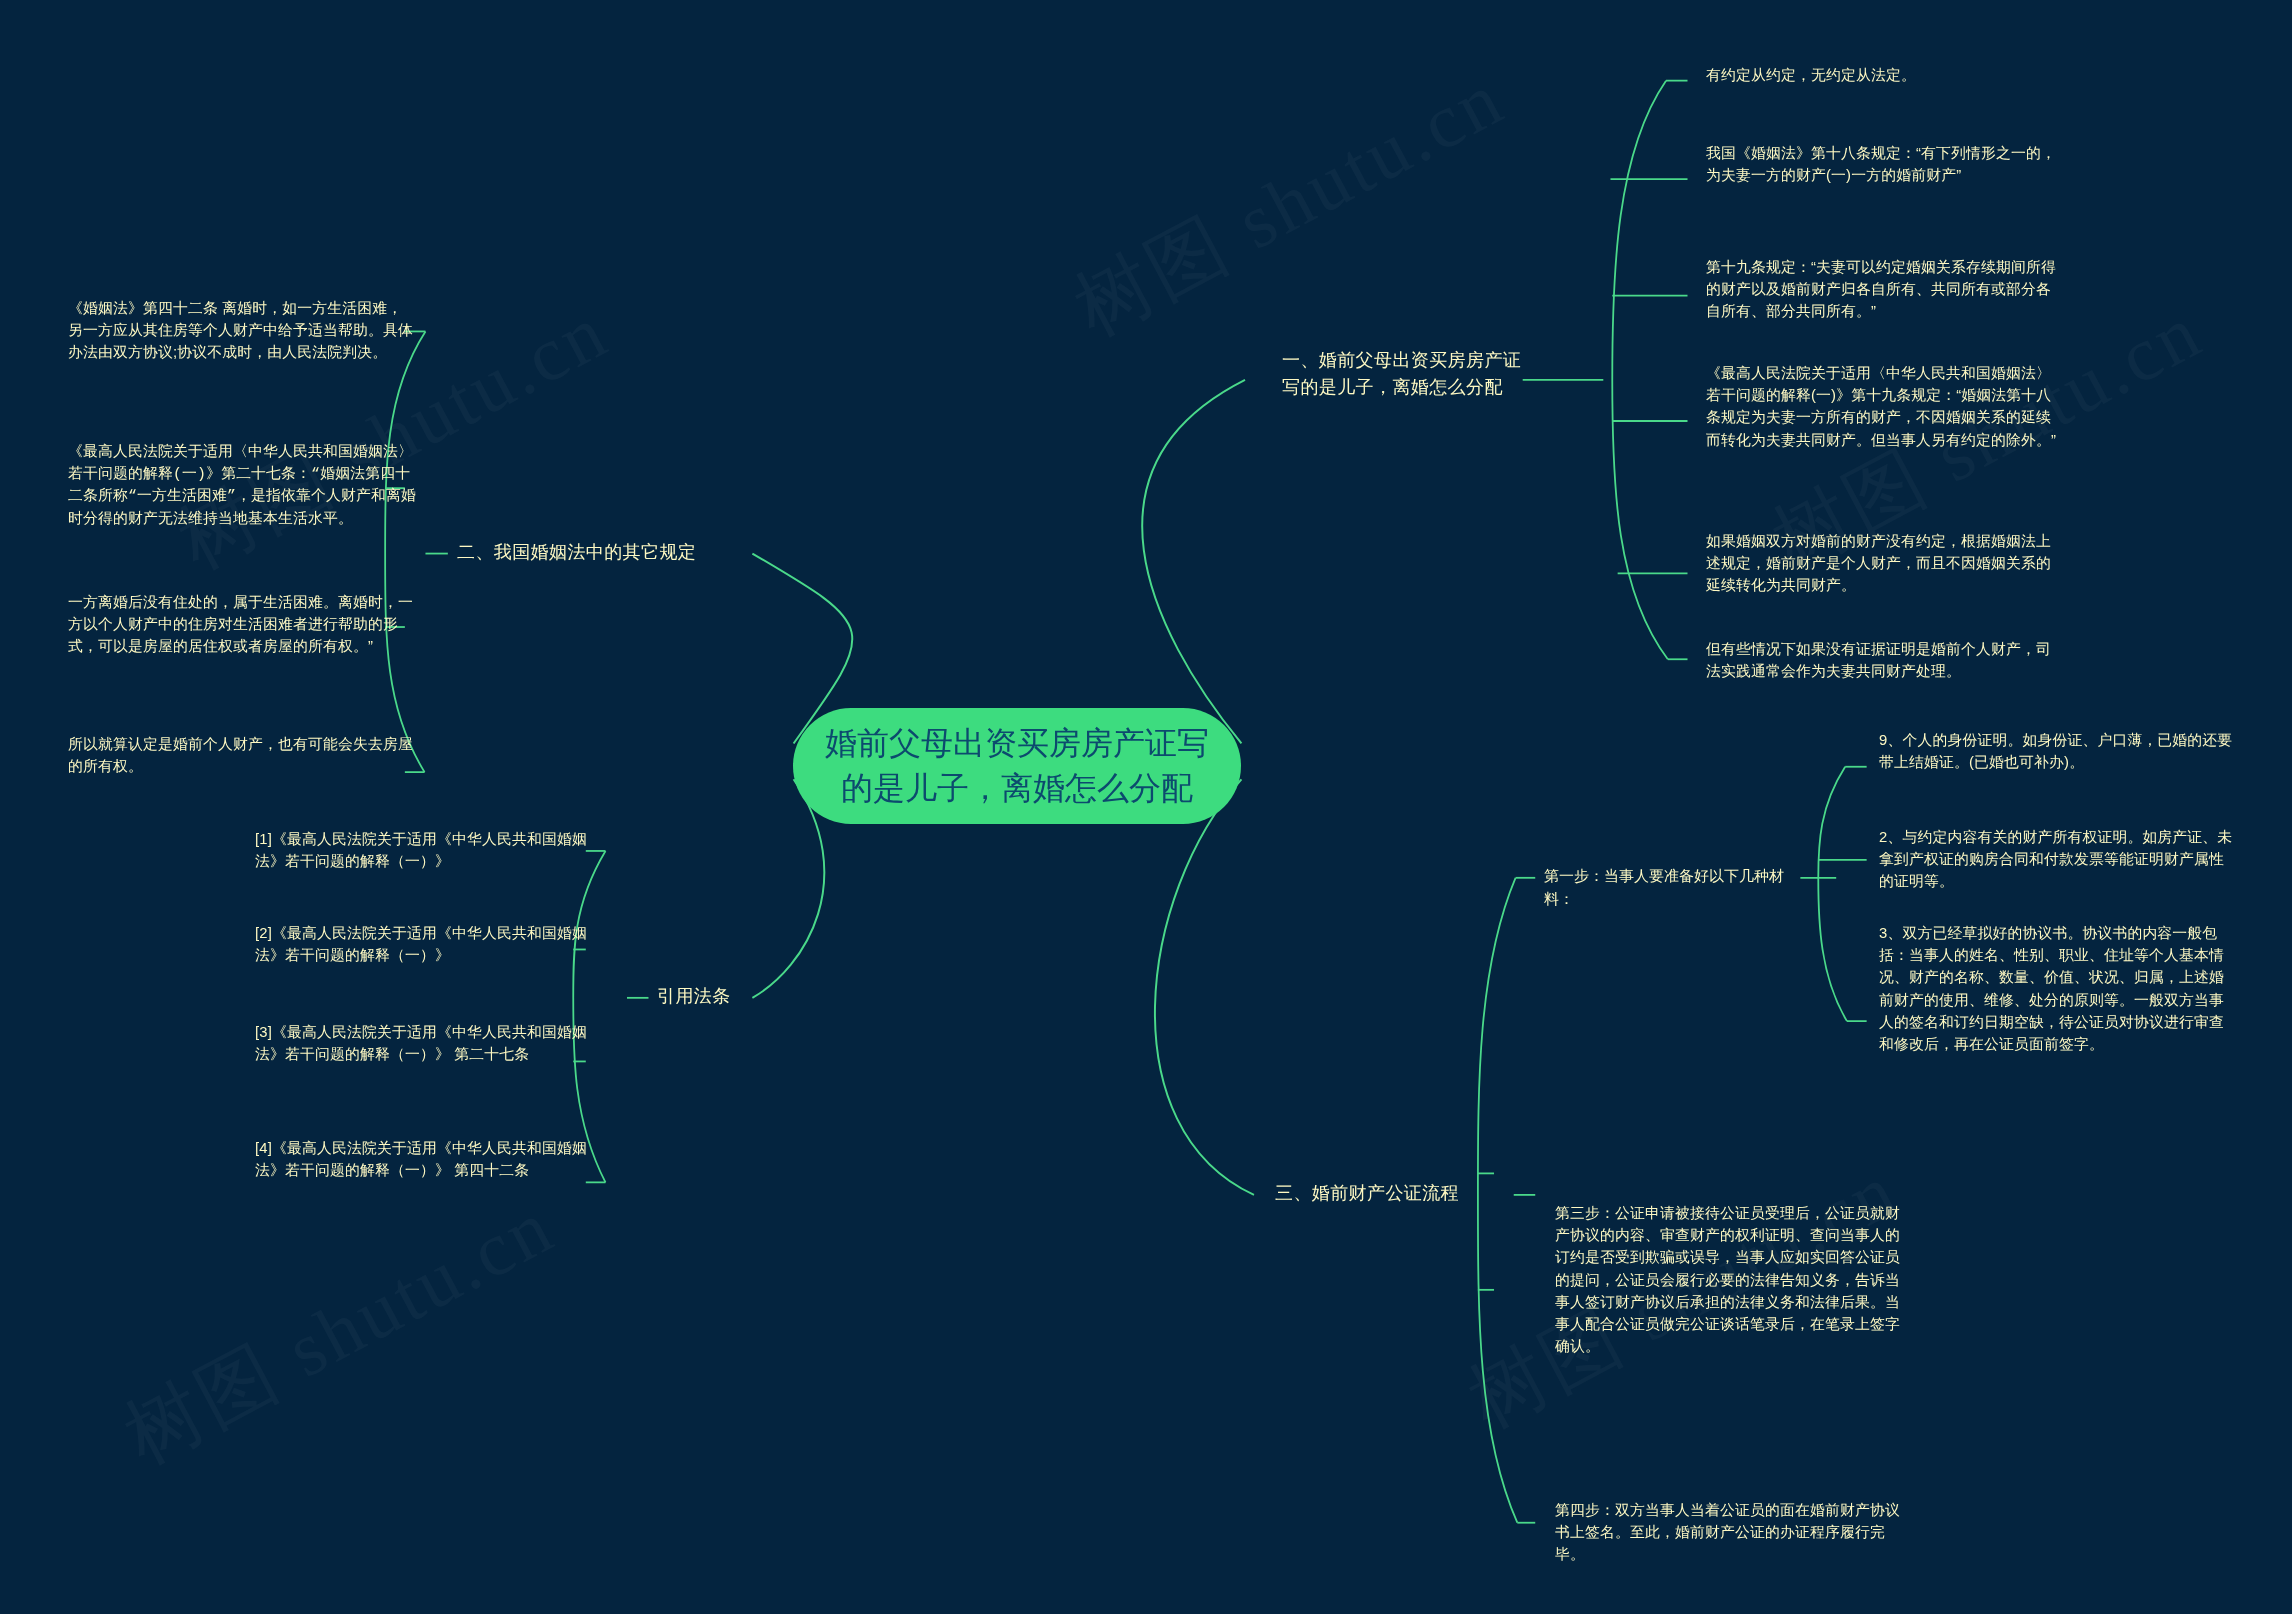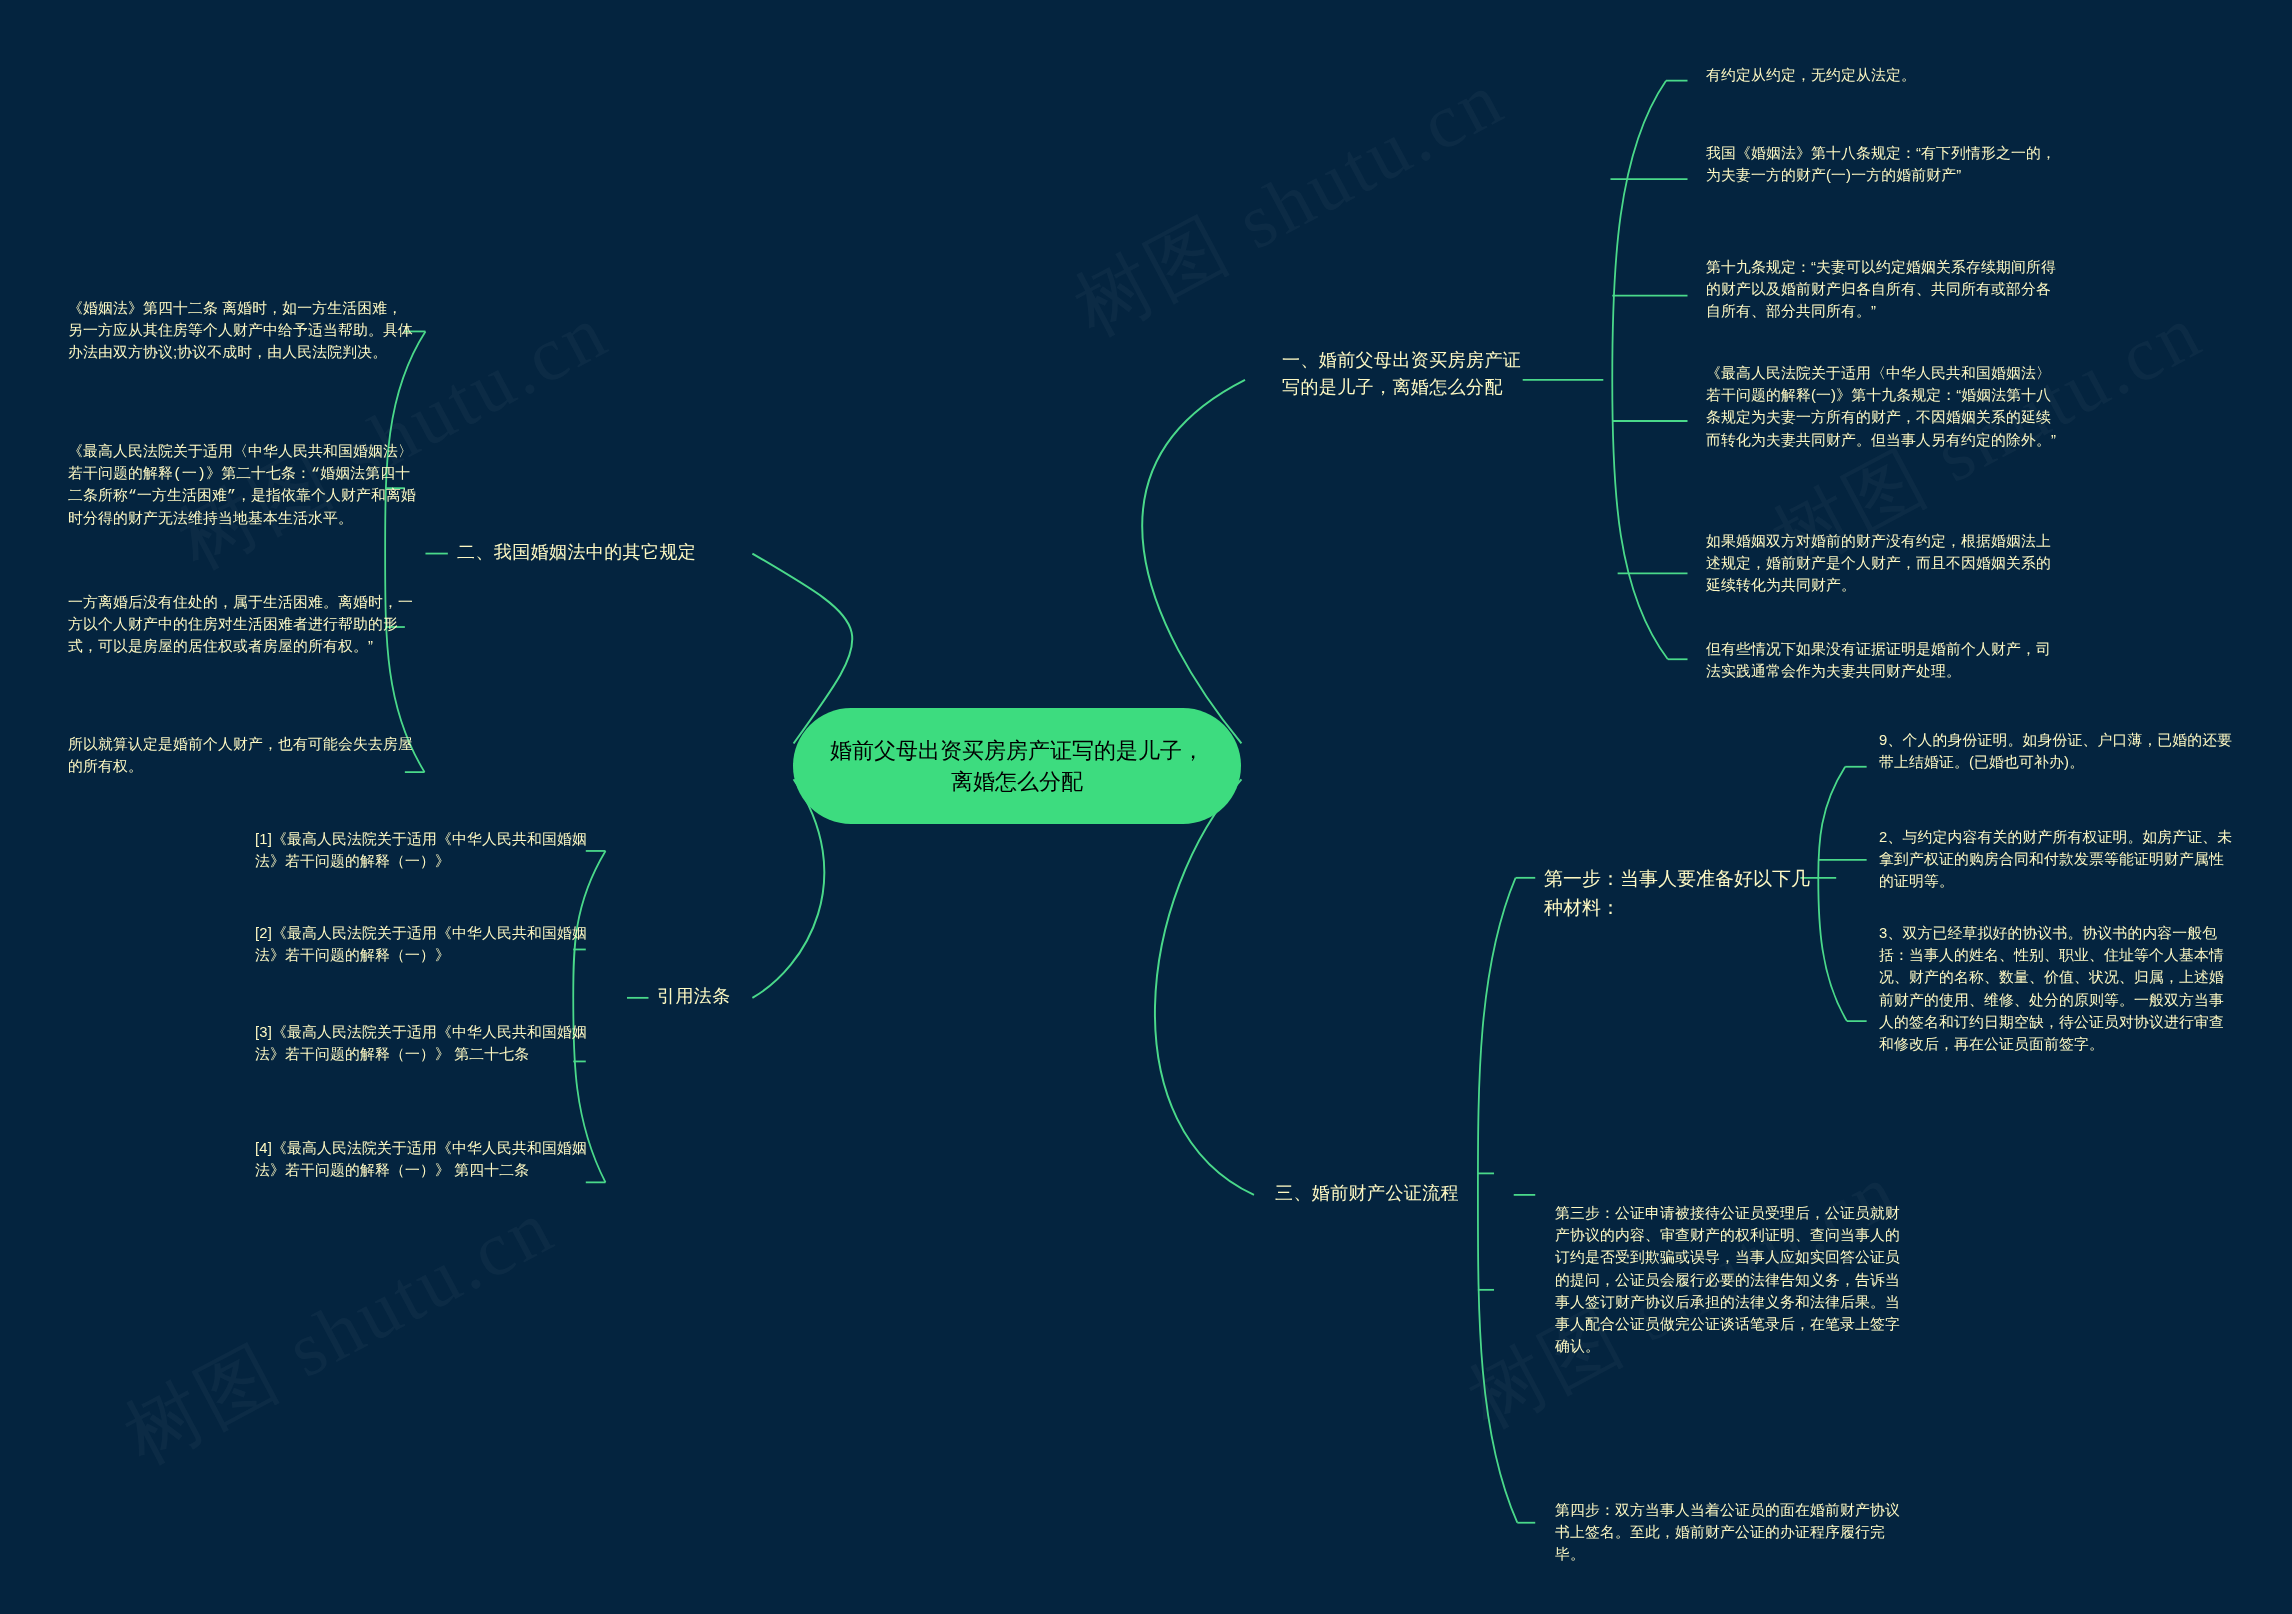--- a/index.html
+++ b/index.html
@@ -17,27 +17,27 @@
     transform:rotate(-28deg);transform-origin:left top;
     white-space:nowrap;user-select:none;pointer-events:none;
   }
   svg#links{position:absolute;left:0;top:0;width:2293px;height:1615px;pointer-events:none;}
   svg#links path{fill:none;stroke:#4ad98a;stroke-width:2.2;}
   svg#links path.thin{stroke-width:2;}
 
   .node{position:absolute;color:#fef9c3;line-height:1.5;white-space:pre-wrap;}
   .leaf{font-size:14.8px;letter-spacing:0.2px;}
   .branch{font-size:18px;letter-spacing:0.4px;}
-  .sub{font-size:19px;}
+  .sub{font-size:15px;}
 
   #root{
     position:absolute;left:793px;top:708px;width:448px;height:116px;
     background:#3ddc7f;border-radius:59px;
     display:flex;align-items:center;justify-content:center;
-    color:#000000;font-size:22px;line-height:1.42;text-align:center;
+    color:#0c4a6e;font-size:32px;line-height:1.42;text-align:center;
     padding:0 30px;box-sizing:border-box;white-space:pre-wrap;
   }
 </style>
 </head>
 <body>
 
 <div id="stage">
 
   <div class="wm" style="left:161px;top:502px;">树图 shutu.cn</div>
   <div class="wm" style="left:1057px;top:269px;">树图 shutu.cn</div>

